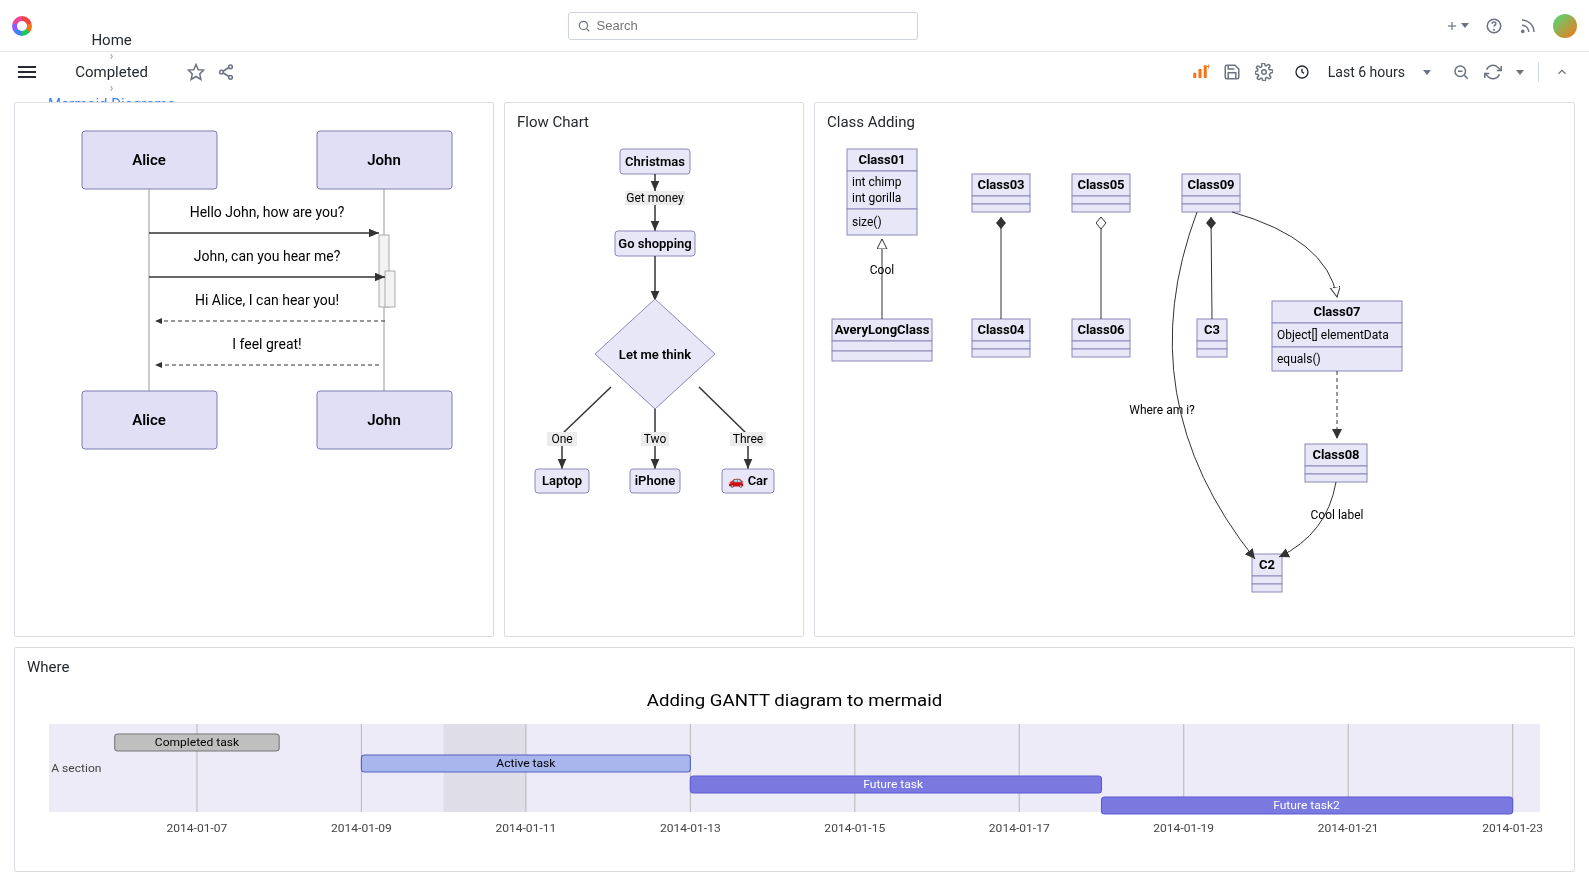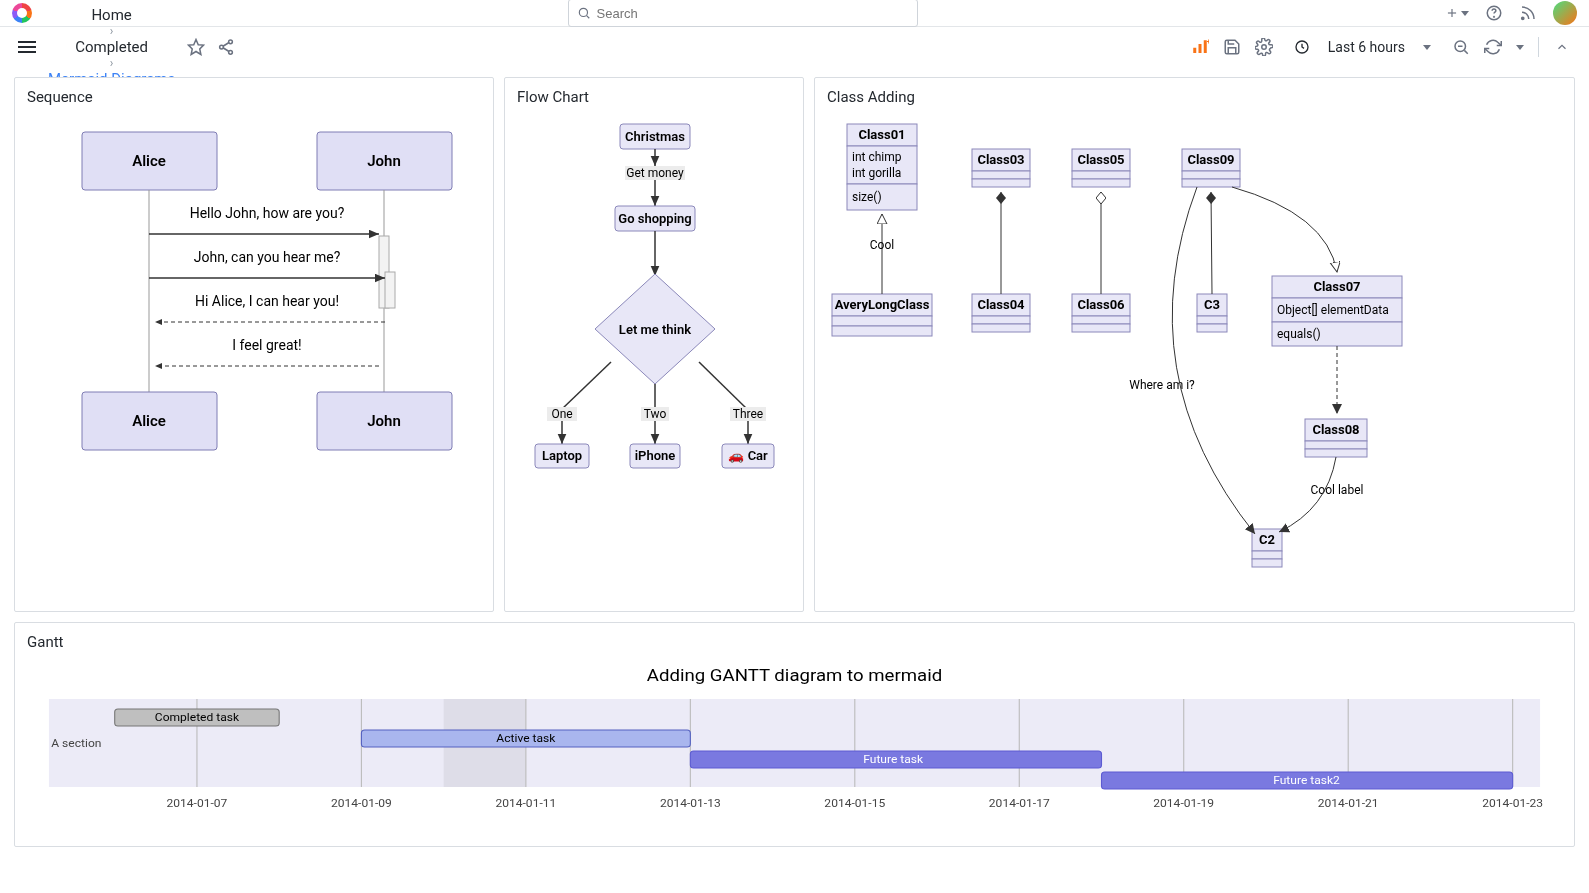--- a/index.html
+++ b/index.html
@@ -1,19 +1,19 @@
 <!DOCTYPE html>
 <html><head>
 <meta charset="utf-8">
 <style>
 * { margin:0; padding:0; box-sizing:border-box; }
 body { font-family:-apple-system,BlinkMacSystemFont,"Segoe UI",Roboto,sans-serif; font-size:14px; color:#24292f; background:#fff; }
 
 
-.topbar { height:27px; display:flex; align-items:center; padding:0 12px; border-bottom:1px solid #e3e6e9; }
+.topbar { height:52px; display:flex; align-items:center; padding:0 12px; border-bottom:1px solid #e3e6e9; }
 .logo-swirl { width:20px; height:20px; border-radius:50%;
   background:conic-gradient(#ef4444 0 20%, #f97316 20% 35%, #22c55e 35% 50%, #3b82f6 50% 65%, #8b5cf6 65% 80%, #ec4899 80% 100%);
   position:relative; margin-right:8px; }
 .logo-swirl::after { content:""; position:absolute; inset:5px; border-radius:50%; background:#fff; }
 .search-wrap { flex:1; display:flex; justify-content:center; }
 .search-box { width:350px; height:28px; border:1px solid #cfd4da; border-radius:3px; display:flex; align-items:center; padding:0 8px; color:#6b7280; }
 .search-box input { border:none; outline:none; flex:1; font-size:13px; margin-left:6px; }
 .top-right { display:flex; align-items:center; gap:16px; }
 .icon-btn { width:18px; height:18px; display:inline-flex; align-items:center; justify-content:center; color:#6b7280; cursor:pointer; }
 .avatar { width:24px; height:24px; border-radius:50%; background:linear-gradient(135deg,#4ade80,#f97316); }
@@ -174,21 +174,20 @@
       <svg width="14" height="14" viewBox="0 0 24 24" fill="none" stroke="currentColor" stroke-width="2">
           <polyline points="18 15 12 9 6 15"></polyline>
         </svg>
     </span>
   </div>
 </div>
 
 <div class="panel-grid">
 
 <div class="panel">
-  <div class="panel-title">Sequence</div>
   <svg width="456" height="340">
     <defs>
       <marker id="arrow" markerWidth="8" markerHeight="8" refX="7" refY="3" orient="auto">
             <path d="M0,0 L7,3 L0,6 Z" fill="#333"></path>
           </marker>
     </defs>
 
     <rect class="seq-actor" x="55" y="18" width="135" height="58" rx="3"></rect>
     <text class="seq-text" x="122" y="52" text-anchor="middle">Alice</text>
     <rect class="seq-actor" x="290" y="18" width="135" height="58" rx="3"></rect>
@@ -368,21 +367,21 @@
           <rect class="cls-box" x="425" y="445" width="30" height="8"></rect>
         </g>
     <path d="M370 73 Q 300 260 428 420" fill="none" stroke="#333" marker-end="url(#tri-closed)"></path>
     <path d="M509 343 Q 500 395 452 418" fill="none" stroke="#333" marker-end="url(#tri-closed)"></path>
   </svg>
 </div>
 
 </div>
 
 <div class="panel-wide">
-  <div class="panel-title">Gantt</div>
+  <div class="panel-title">Where</div>
   <svg width="100%" height="170" viewBox="0 0 1400 170" preserveAspectRatio="none">
     <text class="gantt-title" x="700" y="22">Adding GANTT diagram to mermaid</text>
 
     <rect x="20" y="40" width="1360" height="88" fill="#ecebf7"></rect>
 
     <rect x="380" y="40" width="75" height="88" fill="#dedde8"></rect>
 
     <g stroke="#bbb" stroke-width="1">
       <line x1="155" y1="40" x2="155" y2="128"></line>
         <line x1="305" y1="40" x2="305" y2="128"></line>

